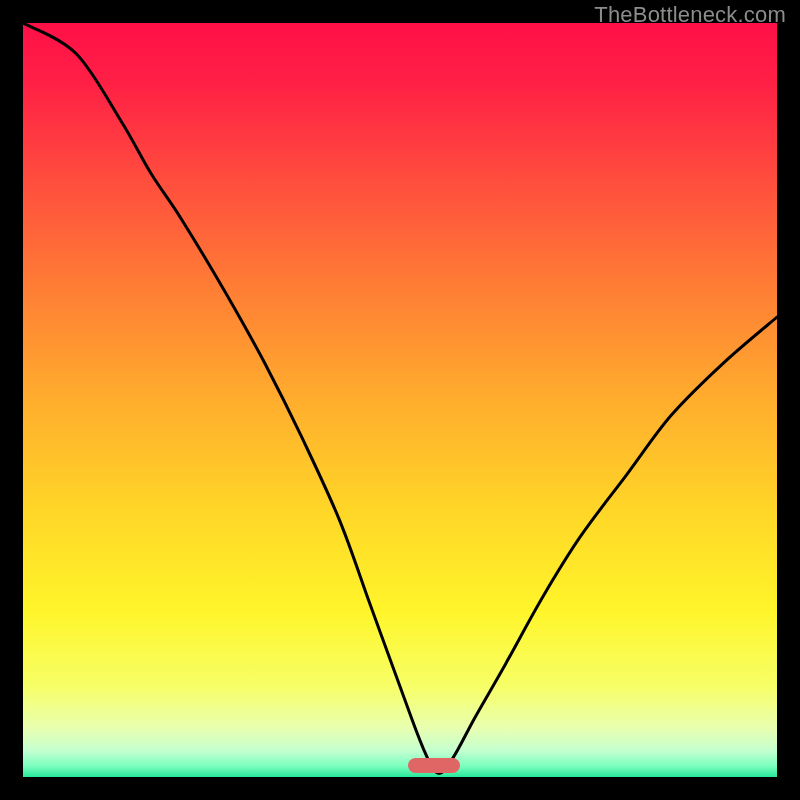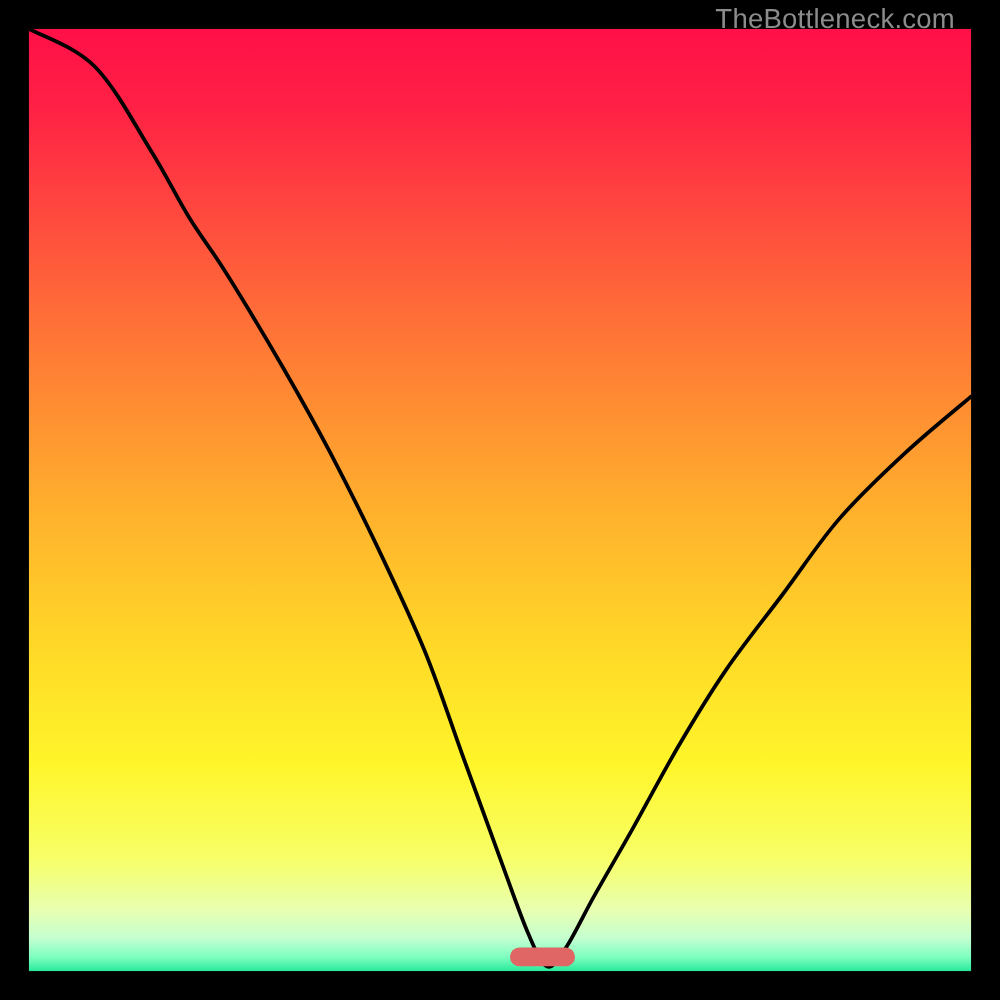--- a/index.html
+++ b/index.html
@@ -25,21 +25,21 @@
   .gradient-bg {
     position: absolute;
     left: 0;
     top: 0;
     width: 754px;
     height: 754px;
   }
   .watermark {
     position: absolute;
     top: 2px;
-    right: 36px;
+    right: 14px;
     font-family: Arial, Helvetica, sans-serif;
     font-size: 22px;
     color: #8c8c8c;
     font-weight: 500;
     letter-spacing: 0.2px;
   }
   .curve-svg {
     position: absolute;
     left: 0;
     top: 0;

